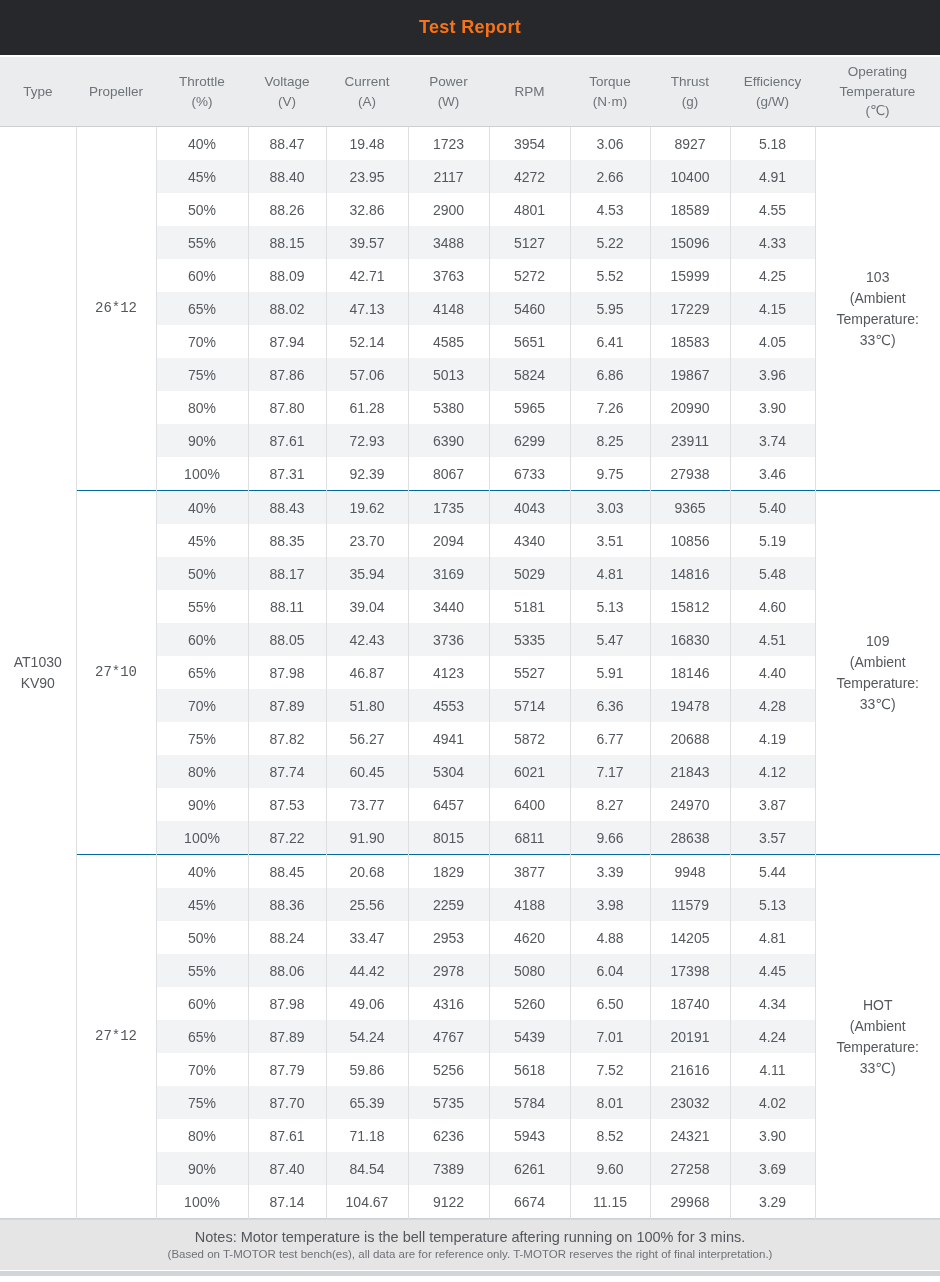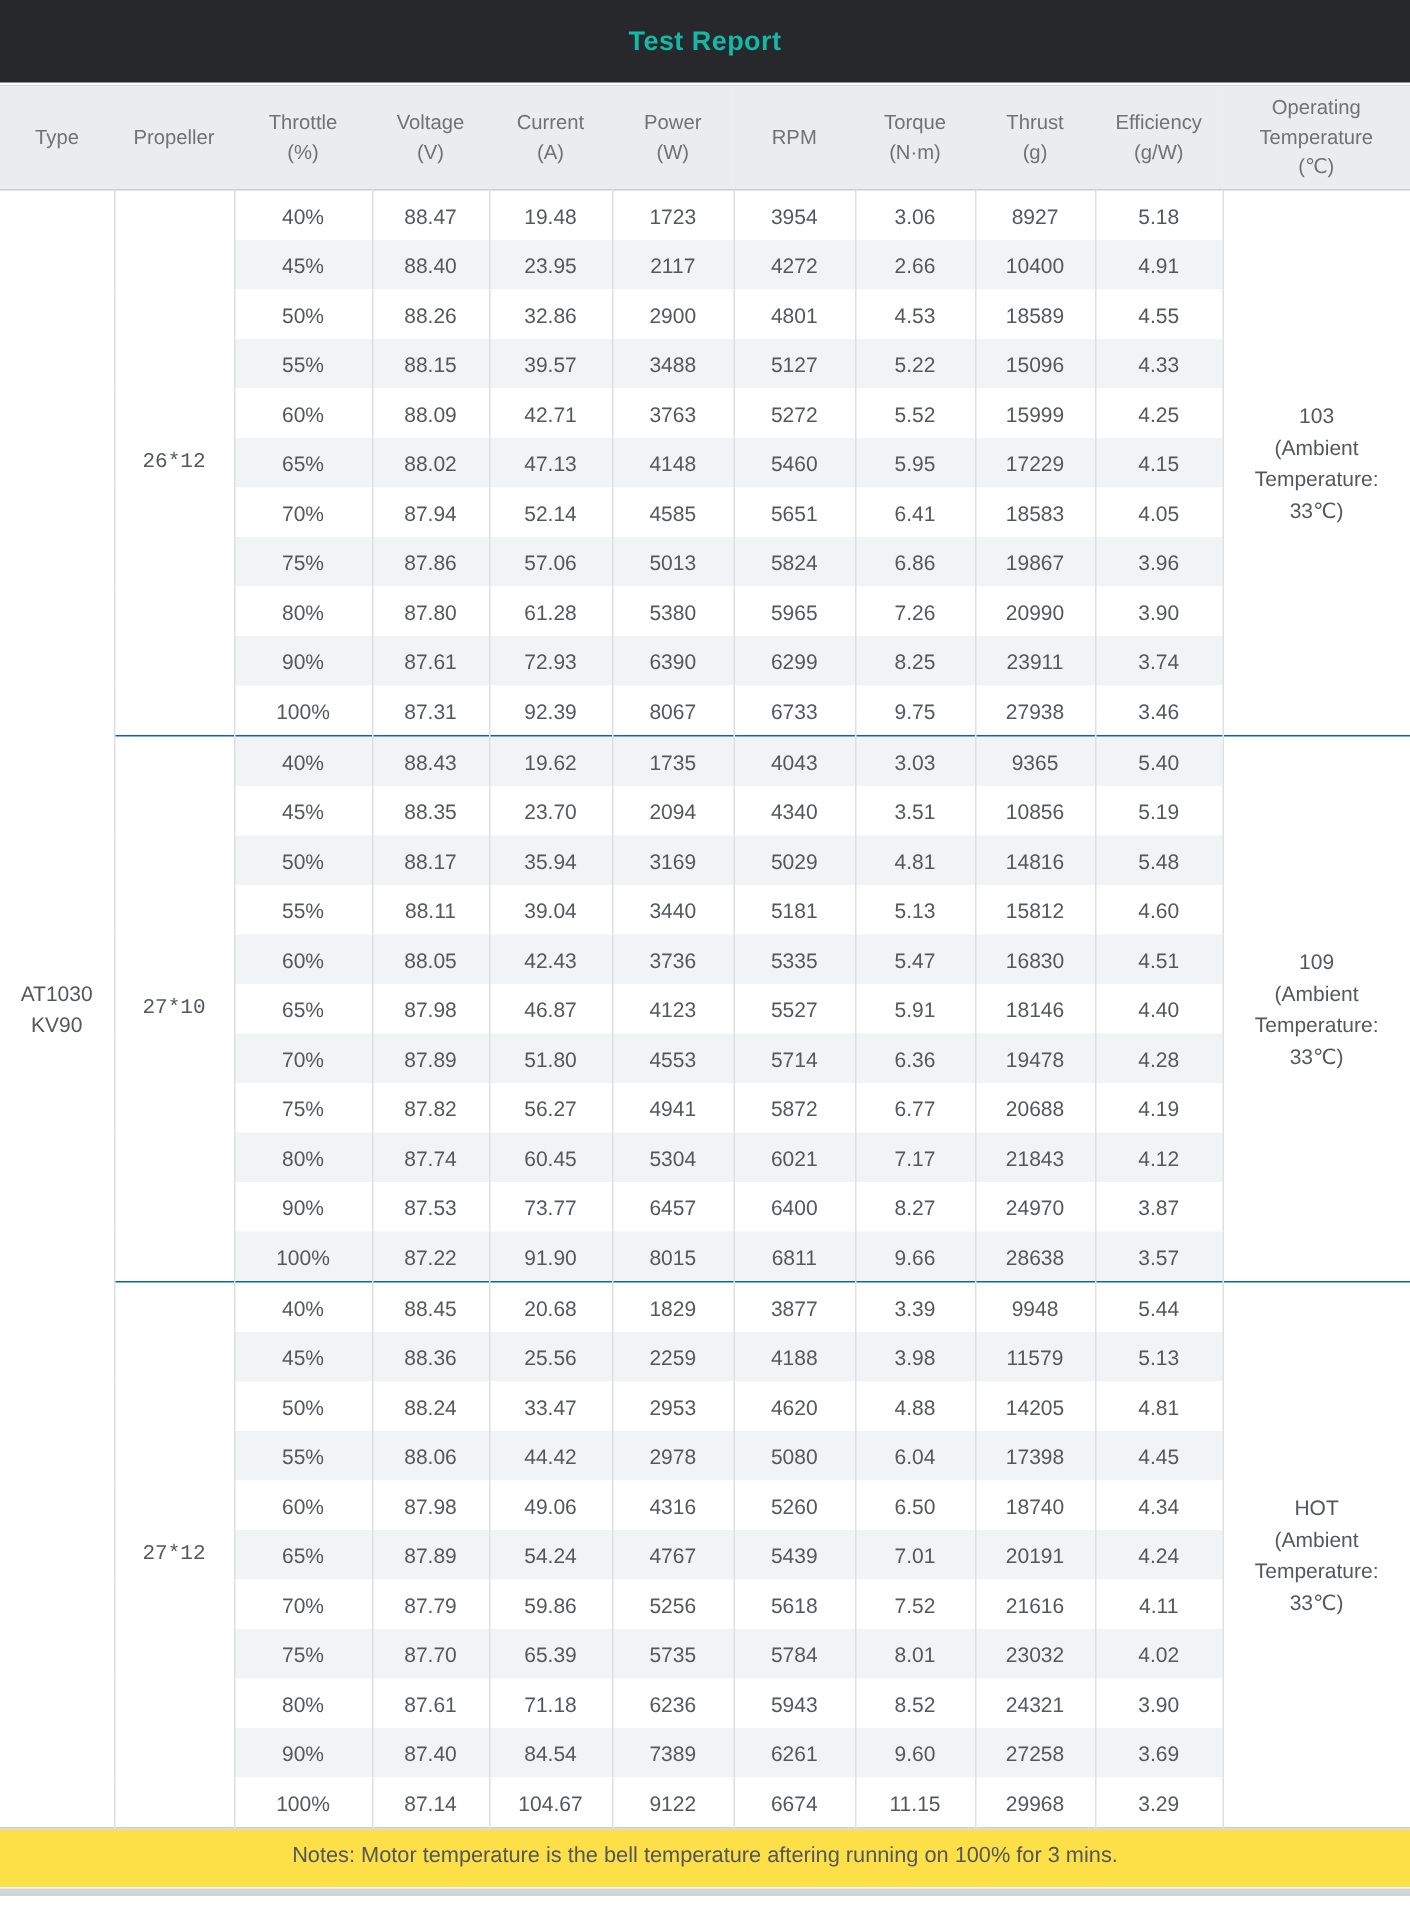--- a/index.html
+++ b/index.html
@@ -12,21 +12,21 @@
     width: 940px;
     height: 1282px;
     margin: 0 auto;
     background: #ffffff;
     overflow: hidden;
     position: relative;
   }
   .title-bar {
     height: 55px;
     background: #26282c;
-    color: #14b8a6;
+    color: #f97316;
     display: flex;
     align-items: center;
     justify-content: center;
     font-size: 18px;
     font-weight: 600;
     letter-spacing: 0.3px;
     border-bottom: 2px solid #ffffff;
   }
   table.report {
     width: 940px;
@@ -60,21 +60,21 @@
   td.prop-cell { border-left: 1px solid #dddfe0; font-family: Liberation Mono, monospace; }
   td.temp-cell { border-left: 1px solid #dddfe0; }
   tbody tr:nth-child(even) td.data-cell { background: #f2f3f4; }
   tr.group-start td { border-top: 1px solid #0369a1; }
   td.span-cell {
     white-space: pre-line;
     line-height: 1.5;
     background: #ffffff;
   }
   .notes {
-    background: #fde047;
+    background: #e5e5e5;
     text-align: center;
     padding: 9px 10px 10px;
     border-top: 1px solid #d6d8da;
   }
   .notes-line1 {
     font-size: 14.5px;
     color: #53575c;
     margin-bottom: 3px;
   }
   .notes-line2 {
@@ -474,17 +474,18 @@
           <td class="data-cell">6674</td>
           <td class="data-cell">11.15</td>
           <td class="data-cell">29968</td>
           <td class="data-cell">3.29</td>
         </tr>
       </tbody>
   </table>
 
   <div class="notes">
     <div class="notes-line1">Notes: Motor temperature is the bell temperature aftering running on 100% for 3 mins.</div>
+    <div class="notes-line2">(Based on T-MOTOR test bench(es), all data are for reference only. T-MOTOR reserves the right of final interpretation.)</div>
   </div>
 
   <div class="bottom-strip"></div>
 
 </div>
 
 </body></html>

